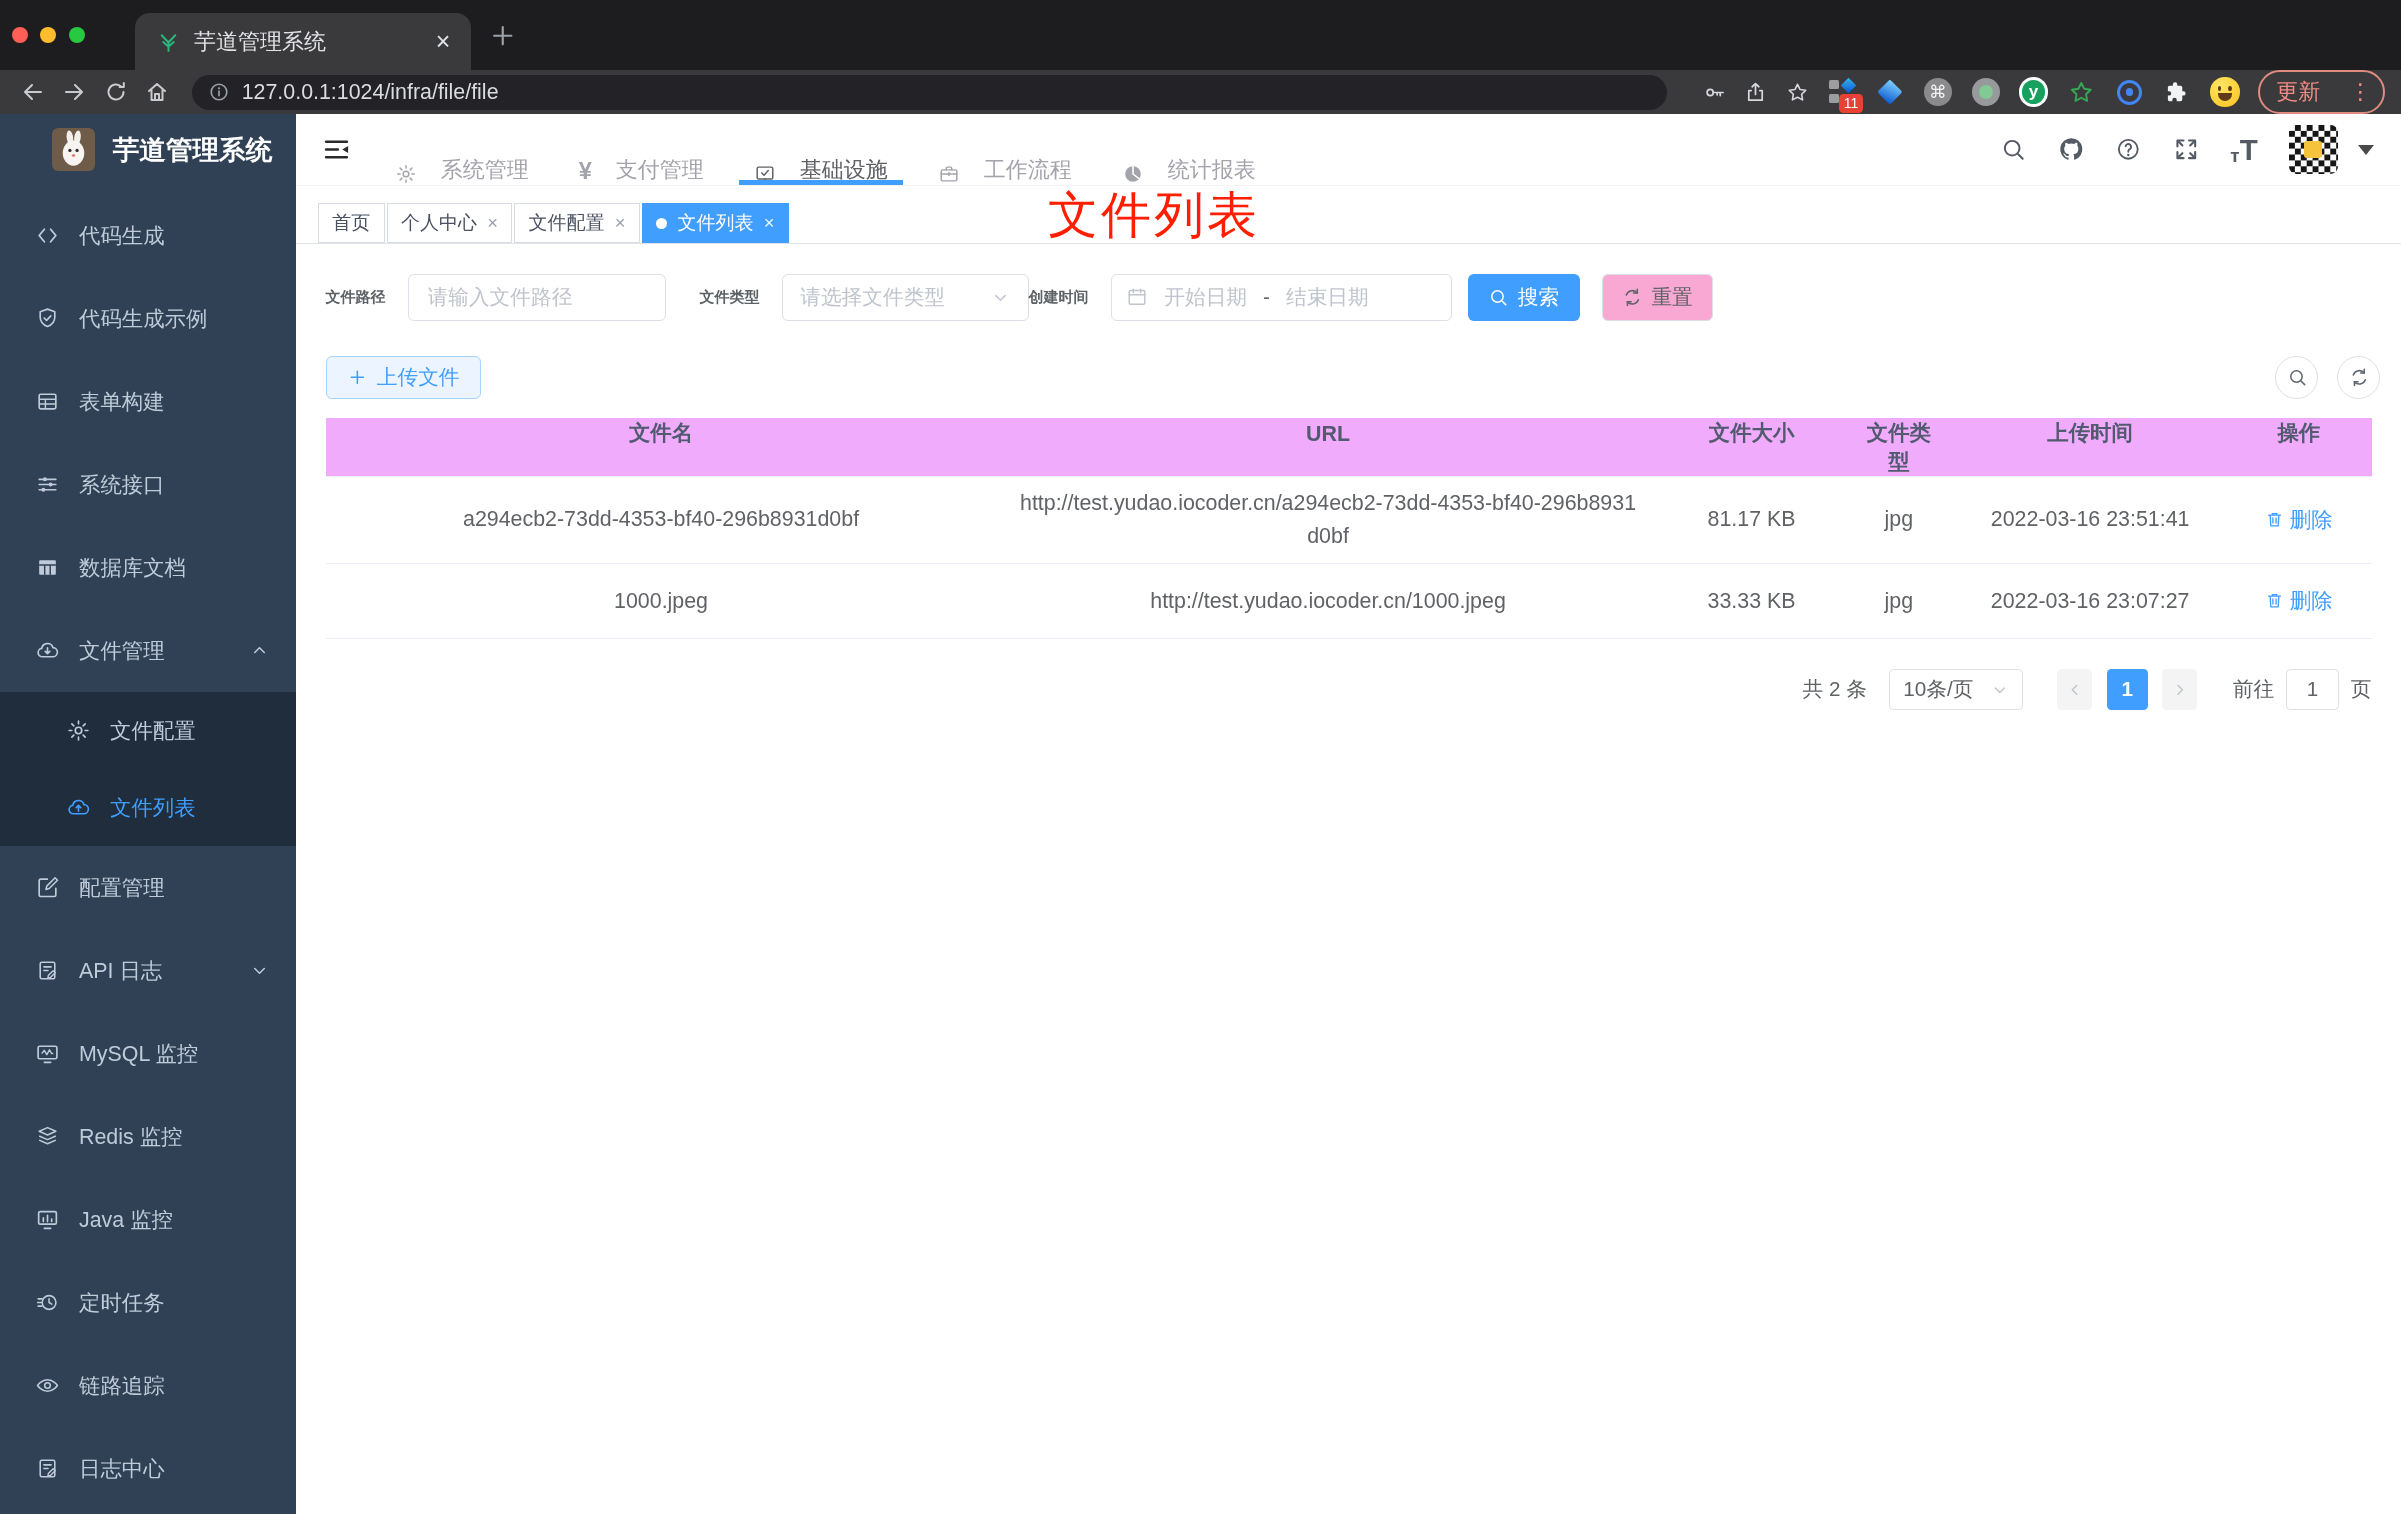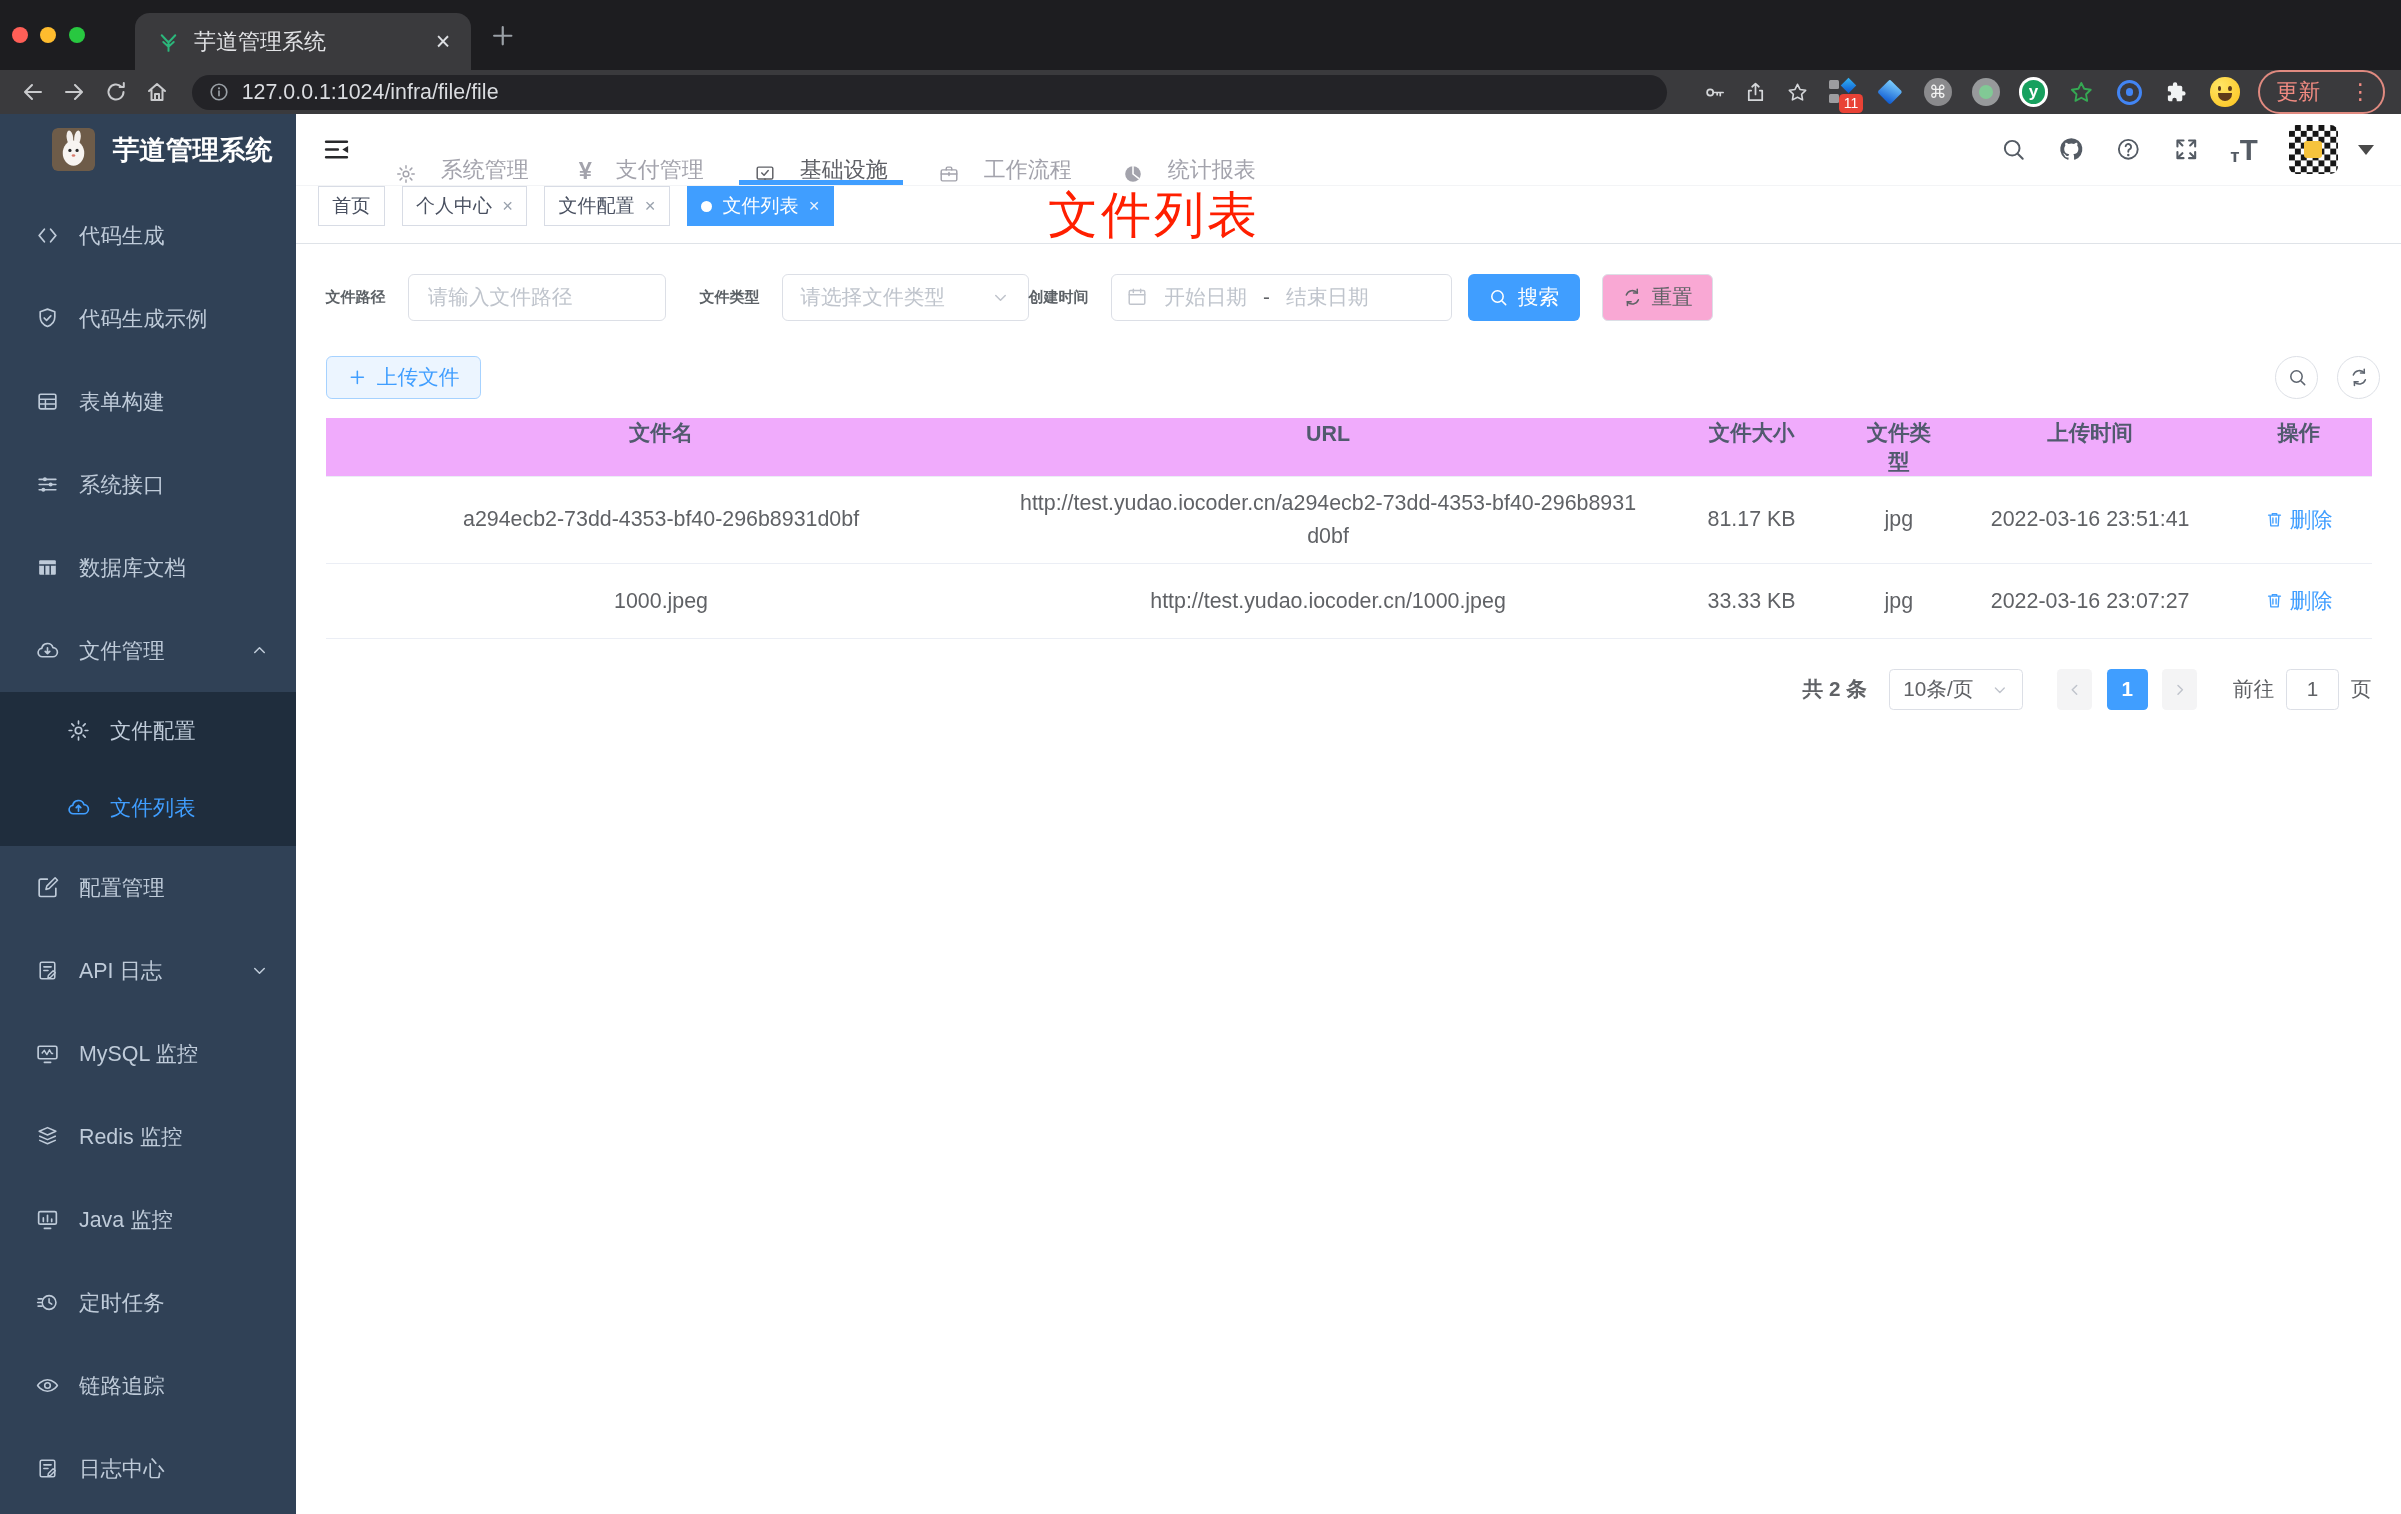--- a/index.html
+++ b/index.html
@@ -79,21 +79,21 @@
   .tnav.active::after{content:"";position:absolute;left:10.3px;right:10.3px;bottom:0;height:5.2px;background:#409eff}
   .topright{margin-left:auto;display:flex;align-items:center;gap:31px;padding-right:26.6px;color:#545b64}
   .topright svg{width:26.6px;height:26.6px}
   .fontsize{font-weight:700;color:#545b64;display:flex;align-items:flex-end}
   .fontsize .t1{font-size:19px}.fontsize .t2{font-size:29.5px}
   .avatar{width:49px;height:49px;border-radius:7.4px;position:relative;background:repeating-conic-gradient(#161616 0% 25%,#fdfdfd 0% 50%) 0 0/11.8px 11.8px;overflow:hidden}
   .avatar::after{content:"";position:absolute;left:15.5px;top:15.5px;width:17.7px;height:17.7px;background:#f6c33d;border-radius:3px}
   .avatar-caret{width:0;height:0;border-left:8px solid transparent;border-right:8px solid transparent;border-top:10.3px solid #4a4a4a;margin-left:-10.3px}
 
   
-  .tagsbar{height:59px;border-bottom:1.5px solid #dfe3e8;border-top:1.5px solid #f3f4f6;display:flex;align-items:flex-start;padding-left:22px;gap:17px;position:relative}
+  .tagsbar{height:59px;border-bottom:1.5px solid #dfe3e8;border-top:1.5px solid #f3f4f6;display:flex;align-items:flex-end;padding-left:22px;gap:2px;position:relative}
   .tag{height:40px;display:flex;align-items:center;padding:0 13.3px;border:1.5px solid #d8dce5;background:#fff;color:#495060;font-size:19px;gap:10.3px;cursor:pointer;white-space:nowrap}
   .tag .x{font-size:18.4px;color:#9aa2ad}
   .tag.active{background:#409eff;border-color:#409eff;color:#fff}
   .tag.active .x{color:#e8f3ff}
   .tag.active::before{content:"";width:11px;height:11px;border-radius:50%;background:#fff}
   .annotation{position:absolute;left:752px;top:0;font-size:50px;color:#ff1f00;letter-spacing:3px;white-space:nowrap;line-height:59px}
 
   
   .content{flex:1;padding:29.5px;position:relative}
   .filter-row{display:flex;align-items:center;height:47px}
@@ -122,21 +122,21 @@
   .thead{display:flex;align-items:flex-start;height:59px;background:#f0abfc;font-weight:700;color:#515a6e;border-bottom:1.5px solid #ebeef5}
   .trow{display:flex;align-items:center;min-height:75px;border-bottom:1.5px solid #ebeef5;padding:10.3px 0}
   .c{text-align:center;padding:0 20.7px}
   .c1{width:32.8%}.c2{width:32.4%;word-break:break-all;line-height:1.55}
   .c3{width:9%}.c4{width:5.4%}.c5{width:13.3%}.c6{width:7.1%}
   .dellink{color:#409eff;display:inline-flex;align-items:center;gap:5.9px;cursor:pointer;white-space:nowrap}
   .dellink svg{width:19px;height:19px}
 
   
   .pagination{margin-top:29.5px;display:flex;align-items:center;justify-content:flex-end;font-size:20.7px;color:#606266}
-  .pg-total{margin-right:22px;font-weight:700}
+  .pg-total{margin-right:22px;font-weight:400}
   .pg-size{width:134px;height:41px;border:1.5px solid #dcdfe6;border-radius:4.4px;display:flex;align-items:center;justify-content:space-between;padding:0 13.3px;margin-right:26.6px;cursor:pointer;background:#fff}
   .pg-size .car svg{width:17.7px;height:17.7px;color:#c0c4cc}
   .pg-btn{width:35px;height:41px;background:#f4f4f5;border-radius:4.4px;display:flex;align-items:center;justify-content:center;color:#c0c4cc;margin:0 7.4px;cursor:pointer}
   .pg-btn svg{width:17.7px;height:17.7px}
   .pg-cur{width:41px;height:41px;background:#409eff;border-radius:4.4px;color:#fff;display:flex;align-items:center;justify-content:center;font-weight:700;margin:0 7.4px;cursor:pointer}
   .pg-goto{margin-left:28px}
   .pg-input{width:53px;height:41px;border:1.5px solid #dcdfe6;border-radius:4.4px;text-align:center;font-size:20.7px;color:#606266;margin:0 11.8px;outline:none}
 </style>
 </head>
 <body>

